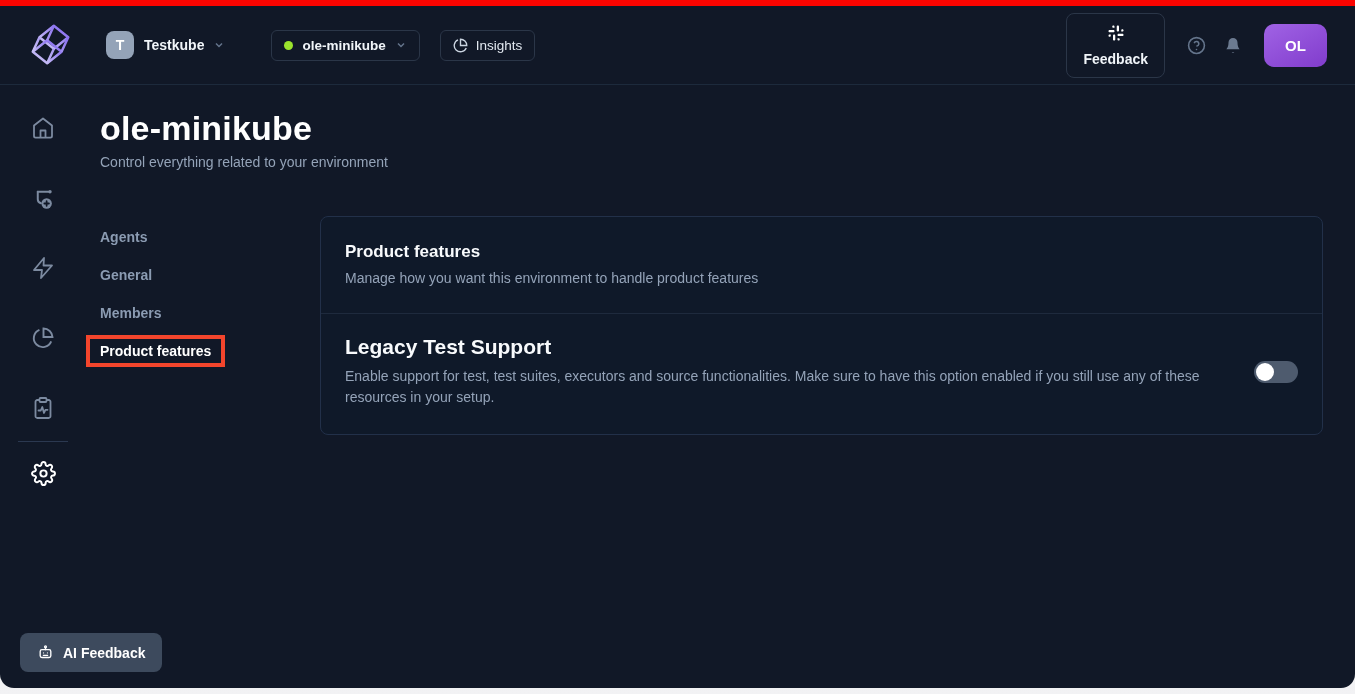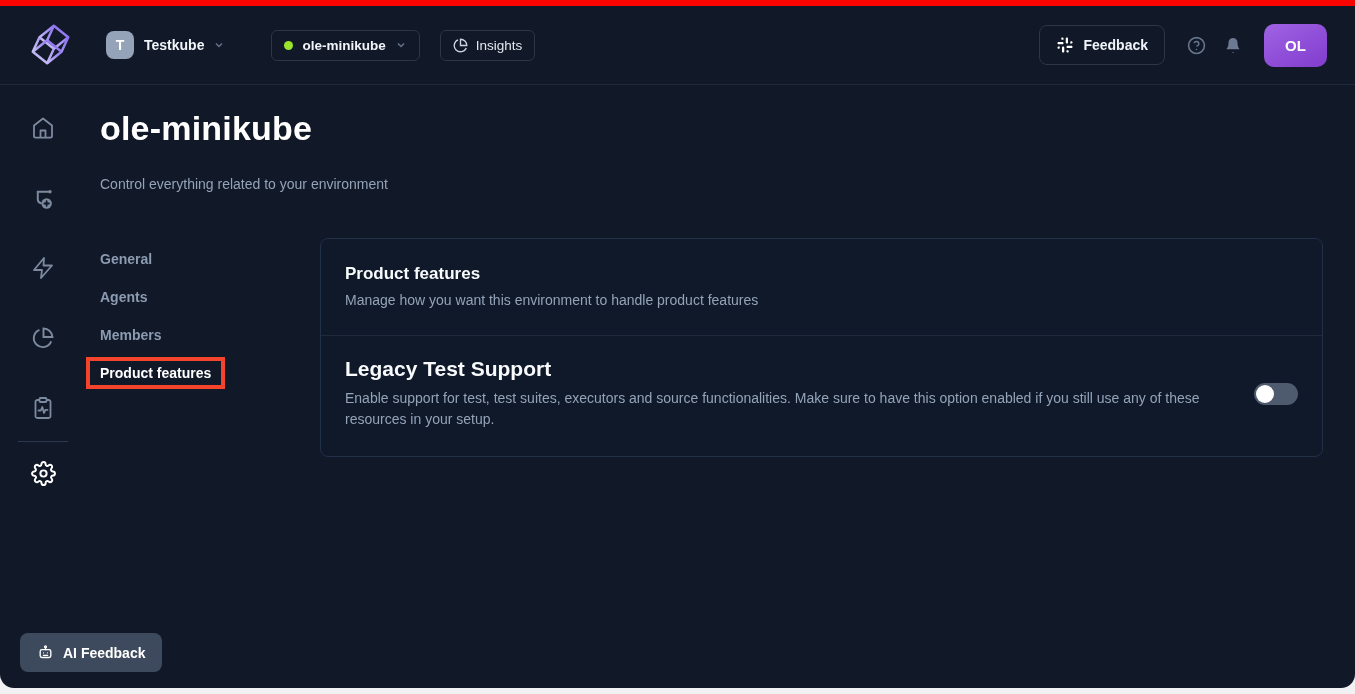--- a/index.html
+++ b/index.html
@@ -27,21 +27,21 @@
   .chev { margin-left:9px; color:#64748b; display:flex; }
   .pill { display:flex; align-items:center; border:1px solid #2b3648; border-radius:6px;
     padding:7px 12px; cursor:pointer; background:transparent; color:#e2e8f0; }
   .env-pill { margin-left:46px; }
   .env-dot { width:9px; height:9px; border-radius:50%; margin-right:9px; }
   .env-name { font-size:13.5px; font-weight:700; color:#f1f5f9; }
   .insights-btn { margin-left:20px; gap:8px; }
   .insights-label { font-size:13.5px; font-weight:500; color:#e2e8f0; }
   .tb-spacer { flex:1; }
   .feedback-btn { display:flex; align-items:center; gap:9px; border:1px solid #2b3648;
-    border-radius:8px; padding:10px 16px; cursor:pointer; background:transparent; }
+    border-radius:8px; padding:10px 16px; cursor:pointer; background:transparent;flex-direction:column; }
   .feedback-label { font-size:14px; font-weight:600; color:#f1f5f9; }
   .help-btn { margin-left:22px; display:flex; cursor:pointer; color:#64748b; }
   .bell-btn { margin-left:18px; display:flex; cursor:pointer; color:#6b7a90; }
   .user-avatar { margin-left:22px; width:63px; height:43px; border-radius:10px;
     background:linear-gradient(150deg,#9d5fe2 10%,#8440cf 90%);
     display:flex; align-items:center; justify-content:center;
     font-size:15px; font-weight:700; color:#fff; cursor:pointer; }
 
   
   .main { position:relative; height:602px; }
@@ -49,21 +49,21 @@
     display:flex; flex-direction:column; align-items:center; padding-top:30px; }
   .rail-icon { width:26px; height:26px; color:#7c8aa0; cursor:pointer;
     display:flex; align-items:center; justify-content:center; }
   .rail-icon + .rail-icon { margin-top:44px; }
   .rail-divider { width:50px; border-top:1px solid #2b3850; margin:20px 0 18px; }
   .rail-icon.active { color:#ffffff; }
 
   
   .content { position:absolute; left:0; right:0; top:0; bottom:0; padding:24px 32px 0 100px; }
   .page-title { font-size:34px; font-weight:700; letter-spacing:0.2px; color:#fff; }
-  .page-subtitle { margin-top:28px; font-size:14px; color:#94a3b8; }
+  .page-subtitle { margin-top:6px; font-size:14px; color:#94a3b8; }
   .settings-row { margin-top:46px; display:flex; align-items:flex-start; }
 
   .settings-nav { width:220px; flex:none; padding-top:2px; }
   .nav-item { height:38px; display:flex; align-items:center; font-size:14px; font-weight:700;
     color:#8b9bb2; cursor:pointer; }
   .nav-item .annotated { display:inline-flex; align-items:center;
     border:4px solid #f4452c; padding:4px 10px; margin-left:-14px;
     color:#ffffff; }
   .nav-item.active { color:#ffffff; }
 
@@ -223,24 +223,24 @@
         </span>
       </div>
 
       <div class="content">
         <h1 class="page-title">ole-minikube</h1>
         <div class="page-subtitle">Control everything related to your environment</div>
 
         <div class="settings-row">
           <div class="settings-nav">
             <div class="nav-item">
+                <span>Agents</span>
+              </div>
+            <div class="nav-item">
                 <span>General</span>
-              </div>
-            <div class="nav-item">
-                <span>Agents</span>
               </div>
             <div class="nav-item">
                 <span>Members</span>
               </div>
             <div class="nav-item active">
               <span class="annotated">
                 <span>Product features</span>
               </span>
             </div>
           </div>

